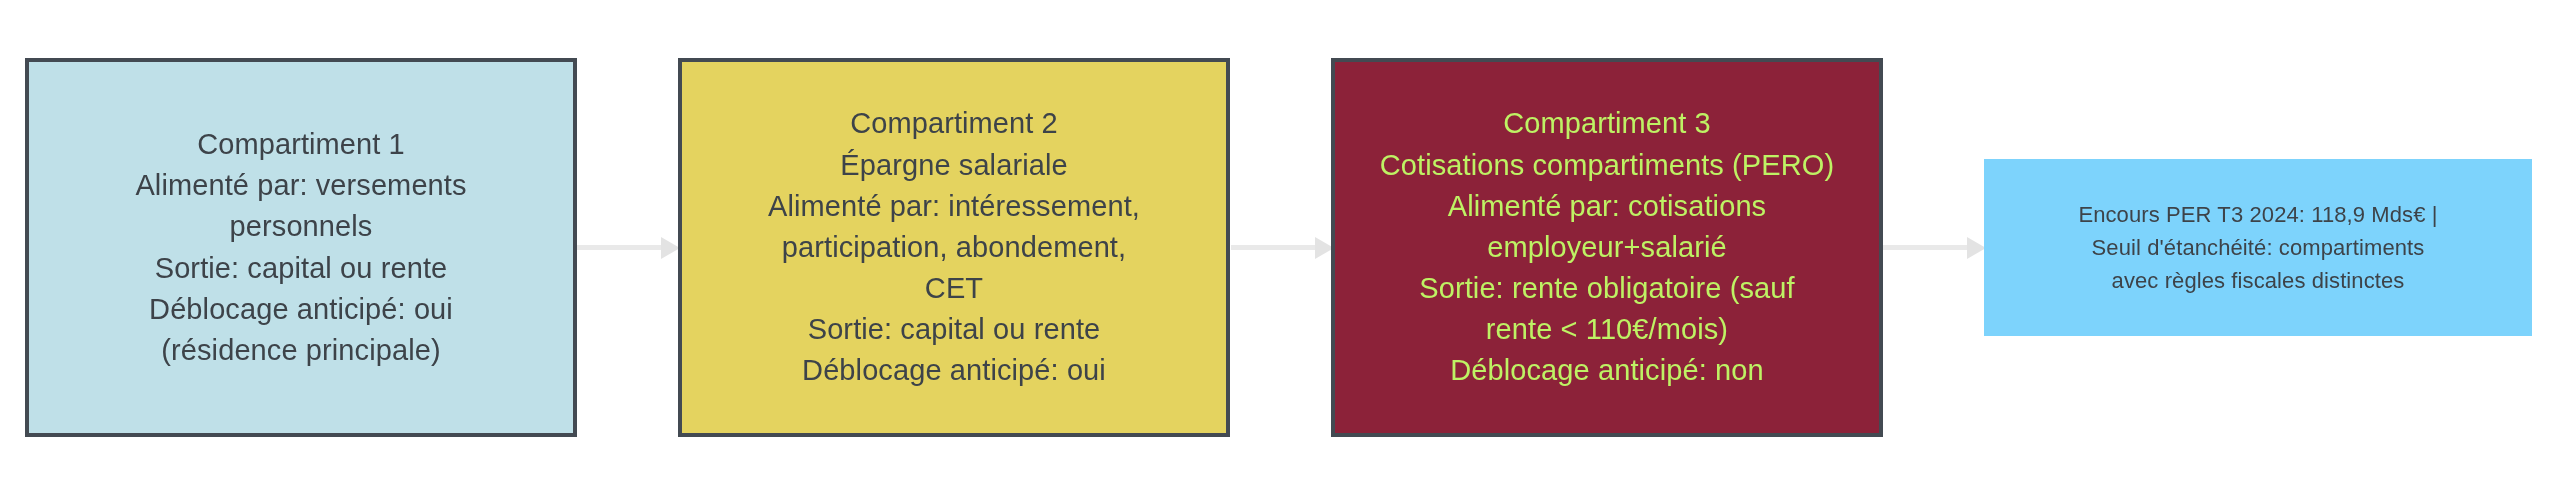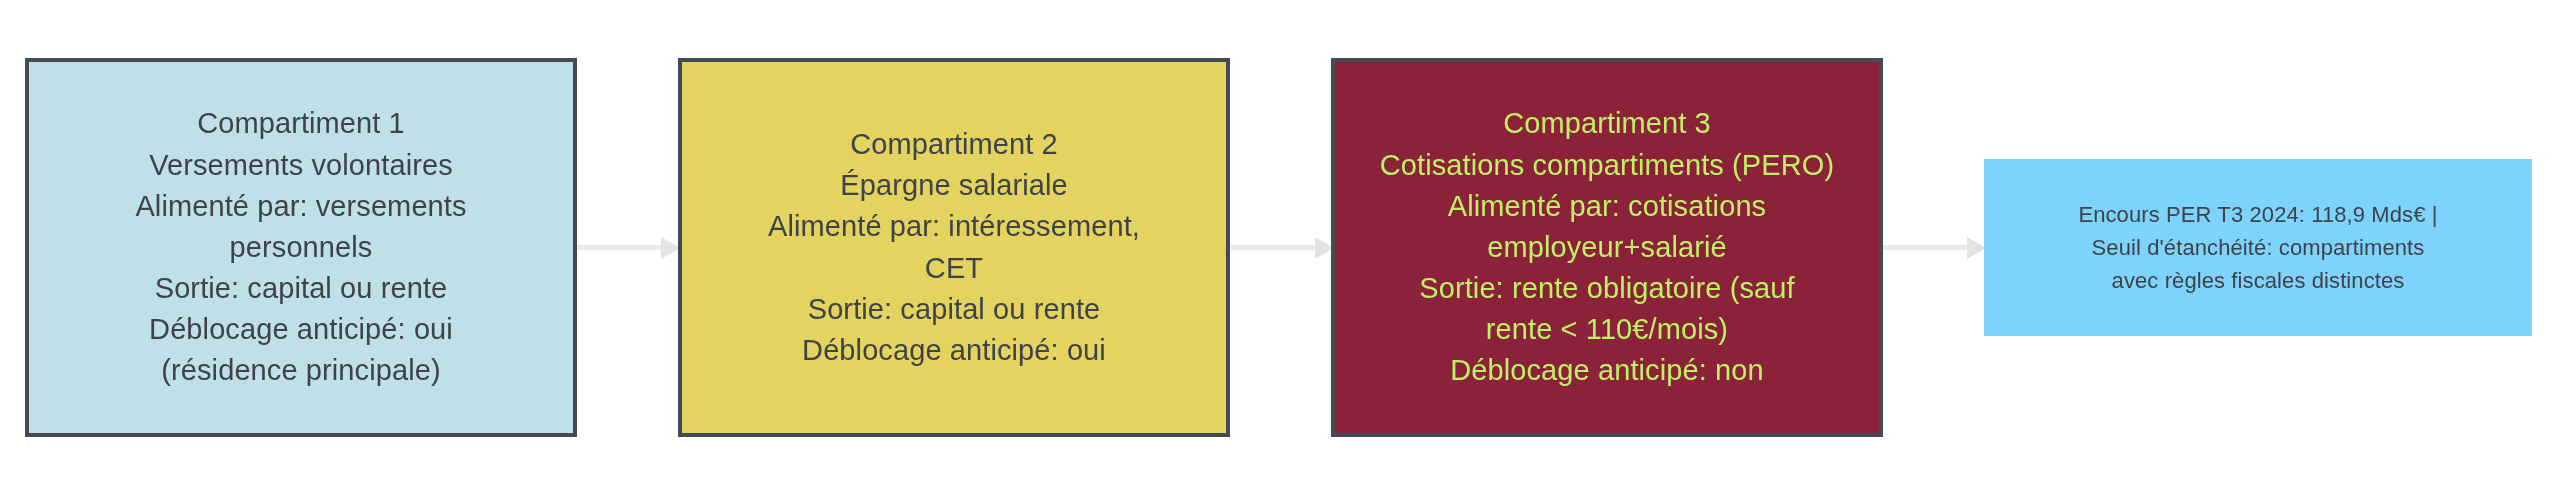--- a/index.html
+++ b/index.html
@@ -85,37 +85,37 @@
   .arrow--a2 { left: 1231px; top: 236px; width: 103px; }
   .arrow--a3 { left: 1883px; top: 236px; width: 103px; }
 </style>
 </head>
 <body>
 
 <div id="canvas">
 
   <div class="node node--compartment node--c1">
     <span class="line">Compartiment 1</span>
-    <span class="line">Versements volontaires</span>
     <span class="line">Alimenté par: versements</span>
     <span class="line">personnels</span>
     <span class="line">Sortie: capital ou rente</span>
     <span class="line">Déblocage anticipé: oui</span>
     <span class="line">(résidence principale)</span>
   </div>
 
   <div class="arrow arrow--a1">
     <div class="shaft"></div>
     <div class="head"></div>
   </div>
 
   <div class="node node--compartment node--c2">
     <span class="line">Compartiment 2</span>
     <span class="line">Épargne salariale</span>
     <span class="line">Alimenté par: intéressement,</span>
+    <span class="line">participation, abondement,</span>
     <span class="line">CET</span>
     <span class="line">Sortie: capital ou rente</span>
     <span class="line">Déblocage anticipé: oui</span>
   </div>
 
   <div class="arrow arrow--a2">
     <div class="shaft"></div>
     <div class="head"></div>
   </div>
 

